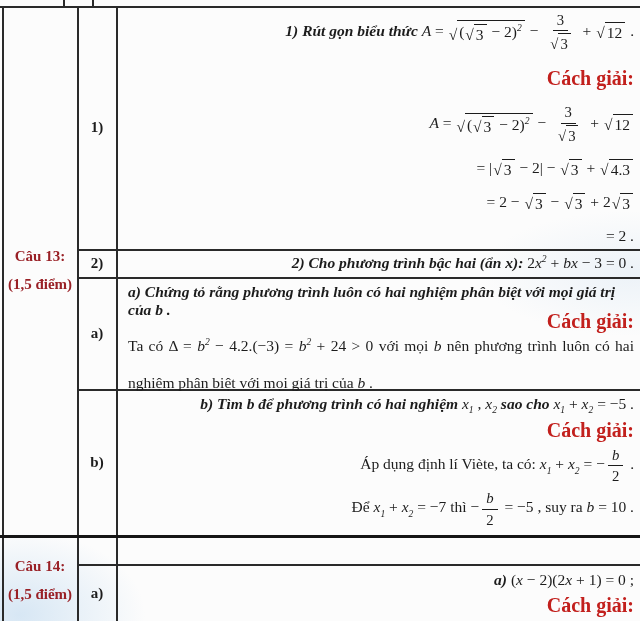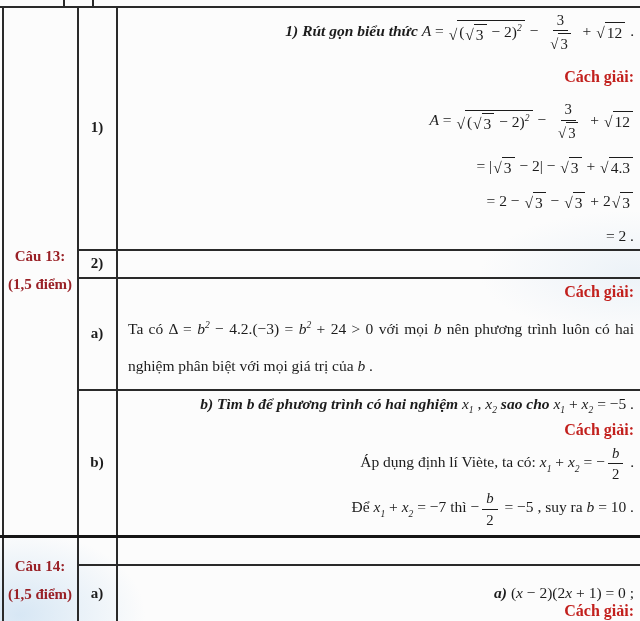--- a/index.html
+++ b/index.html
@@ -29,21 +29,21 @@
   .num-cell{
     display:flex;justify-content:center;align-items:center;
     font-weight:bold;font-size:15px;
   }
   .content-cell{
     display:flex;flex-direction:column;justify-content:space-between;
     padding:3px 2px 3px 0;
   }
   .content-cell.center{justify-content:center;}
   .mline{min-height:18px;}
-  .cach{color:#c2201d;font-weight:bold;font-size:16px;}
+  .cach{color:#c2201d;font-weight:bold;font-size:20px;}
   .justified{text-align:justify;line-height:2.35;}
   
   .tk-i{font-style:italic;}
   .tk-bi{font-style:italic;font-weight:bold;}
   sup.tk-sup,sub.tk-sub{font-size:.62em;font-style:italic;}
   .rad{display:inline-flex;align-items:stretch;white-space:nowrap;vertical-align:middle;margin:0 1px;}
   .rad .rs{display:flex;align-items:flex-end;font-style:normal;line-height:1.05;padding-bottom:1px;}
   .rad .rb{border-top:1.6px solid #1c1c1c;padding:1px 3px 0 2px;}
   .frac{
     display:inline-flex;flex-direction:column;align-items:center;
@@ -145,38 +145,42 @@
         </span><span class="tk-t"> − </span><span class="rad">
           <span class="rs">√</span>
           <span class="rb"><span class="tk-t">3</span></span>
         </span><span class="tk-t"> + 2</span><span class="rad">
           <span class="rs">√</span>
           <span class="rb"><span class="tk-t">3</span></span>
         </span></div>
     <div class="mline"><span class="tk-t">= 2 .</span></div>
   </div>
 
+  <div class="cell content-cell center" style="left:128px;top:250px;width:508px;height:26px;">
+    <div class="mline"><span class="tk-bi">2) Cho phương trình bậc hai (ẩn x):  </span><span class="tk-t">2</span><span class="tk-i">x</span><sup class="tk-sup">2</sup><span class="tk-t"> + </span><span class="tk-i">bx</span><span class="tk-t"> − 3 = 0 .</span></div>
+  </div>
 
   <div class="cell content-cell" style="left:128px;top:280px;width:508px;height:107px;">
+    <div class="mline"><span class="tk-bi">a) Chứng tỏ rằng phương trình luôn có hai nghiệm phân biệt với mọi giá trị của b .</span></div>
     <div class="mline cach">Cách giải:</div>
     <div class="mline justified"><span class="tk-t">Ta có Δ = </span><span class="tk-i">b</span><sup class="tk-sup">2</sup><span class="tk-t"> − 4.2.(−3) = </span><span class="tk-i">b</span><sup class="tk-sup">2</sup><span class="tk-t"> + 24 &gt; 0 với mọi </span><span class="tk-i">b</span><span class="tk-t"> nên phương trình luôn có hai nghiệm phân biệt với mọi giá trị của </span><span class="tk-i">b</span><span class="tk-t"> .</span></div>
   </div>
 
   <div class="cell content-cell" style="left:128px;top:392px;width:508px;height:140px;">
     <div class="mline"><span class="tk-bi">b) Tìm b để phương trình có hai nghiệm </span><span class="tk-i">x</span><sub class="tk-sub">1</sub><span class="tk-t"> ,  </span><span class="tk-i">x</span><sub class="tk-sub">2</sub><span class="tk-bi"> sao cho </span><span class="tk-i">x</span><sub class="tk-sub">1</sub><span class="tk-t"> + </span><span class="tk-i">x</span><sub class="tk-sub">2</sub><span class="tk-t"> = −5 .</span></div>
     <div class="mline cach">Cách giải:</div>
     <div class="mline"><span class="tk-t">Áp dụng định lí Viète, ta có: </span><span class="tk-i">x</span><sub class="tk-sub">1</sub><span class="tk-t"> + </span><span class="tk-i">x</span><sub class="tk-sub">2</sub><span class="tk-t"> = −</span><span class="frac">
           <span class="fn"><span class="tk-i">b</span></span>
           <span class="fd"><span class="tk-t">2</span></span>
         </span><span class="tk-t"> .</span></div>
     <div class="mline"><span class="tk-t">Để </span><span class="tk-i">x</span><sub class="tk-sub">1</sub><span class="tk-t"> + </span><span class="tk-i">x</span><sub class="tk-sub">2</sub><span class="tk-t"> = −7 thì −</span><span class="frac">
           <span class="fn"><span class="tk-i">b</span></span>
           <span class="fd"><span class="tk-t">2</span></span>
         </span><span class="tk-t"> = −5 , suy ra </span><span class="tk-i">b</span><span class="tk-t"> = 10 .</span></div>
   </div>
 
 
-  <div class="cell content-cell" style="left:128px;top:566px;width:508px;height:55px;padding-top:18px;padding-bottom:4px;">
+  <div class="cell content-cell" style="left:128px;top:566px;width:508px;height:55px;padding-top:5px;padding-bottom:4px;">
     <div class="mline"><span class="tk-bi">a) </span><span class="tk-t">(</span><span class="tk-i">x</span><span class="tk-t"> − 2)(2</span><span class="tk-i">x</span><span class="tk-t"> + 1) = 0 ;</span></div>
     <div class="mline cach">Cách giải:</div>
   </div>
 
 </div>
 
 </body></html>

